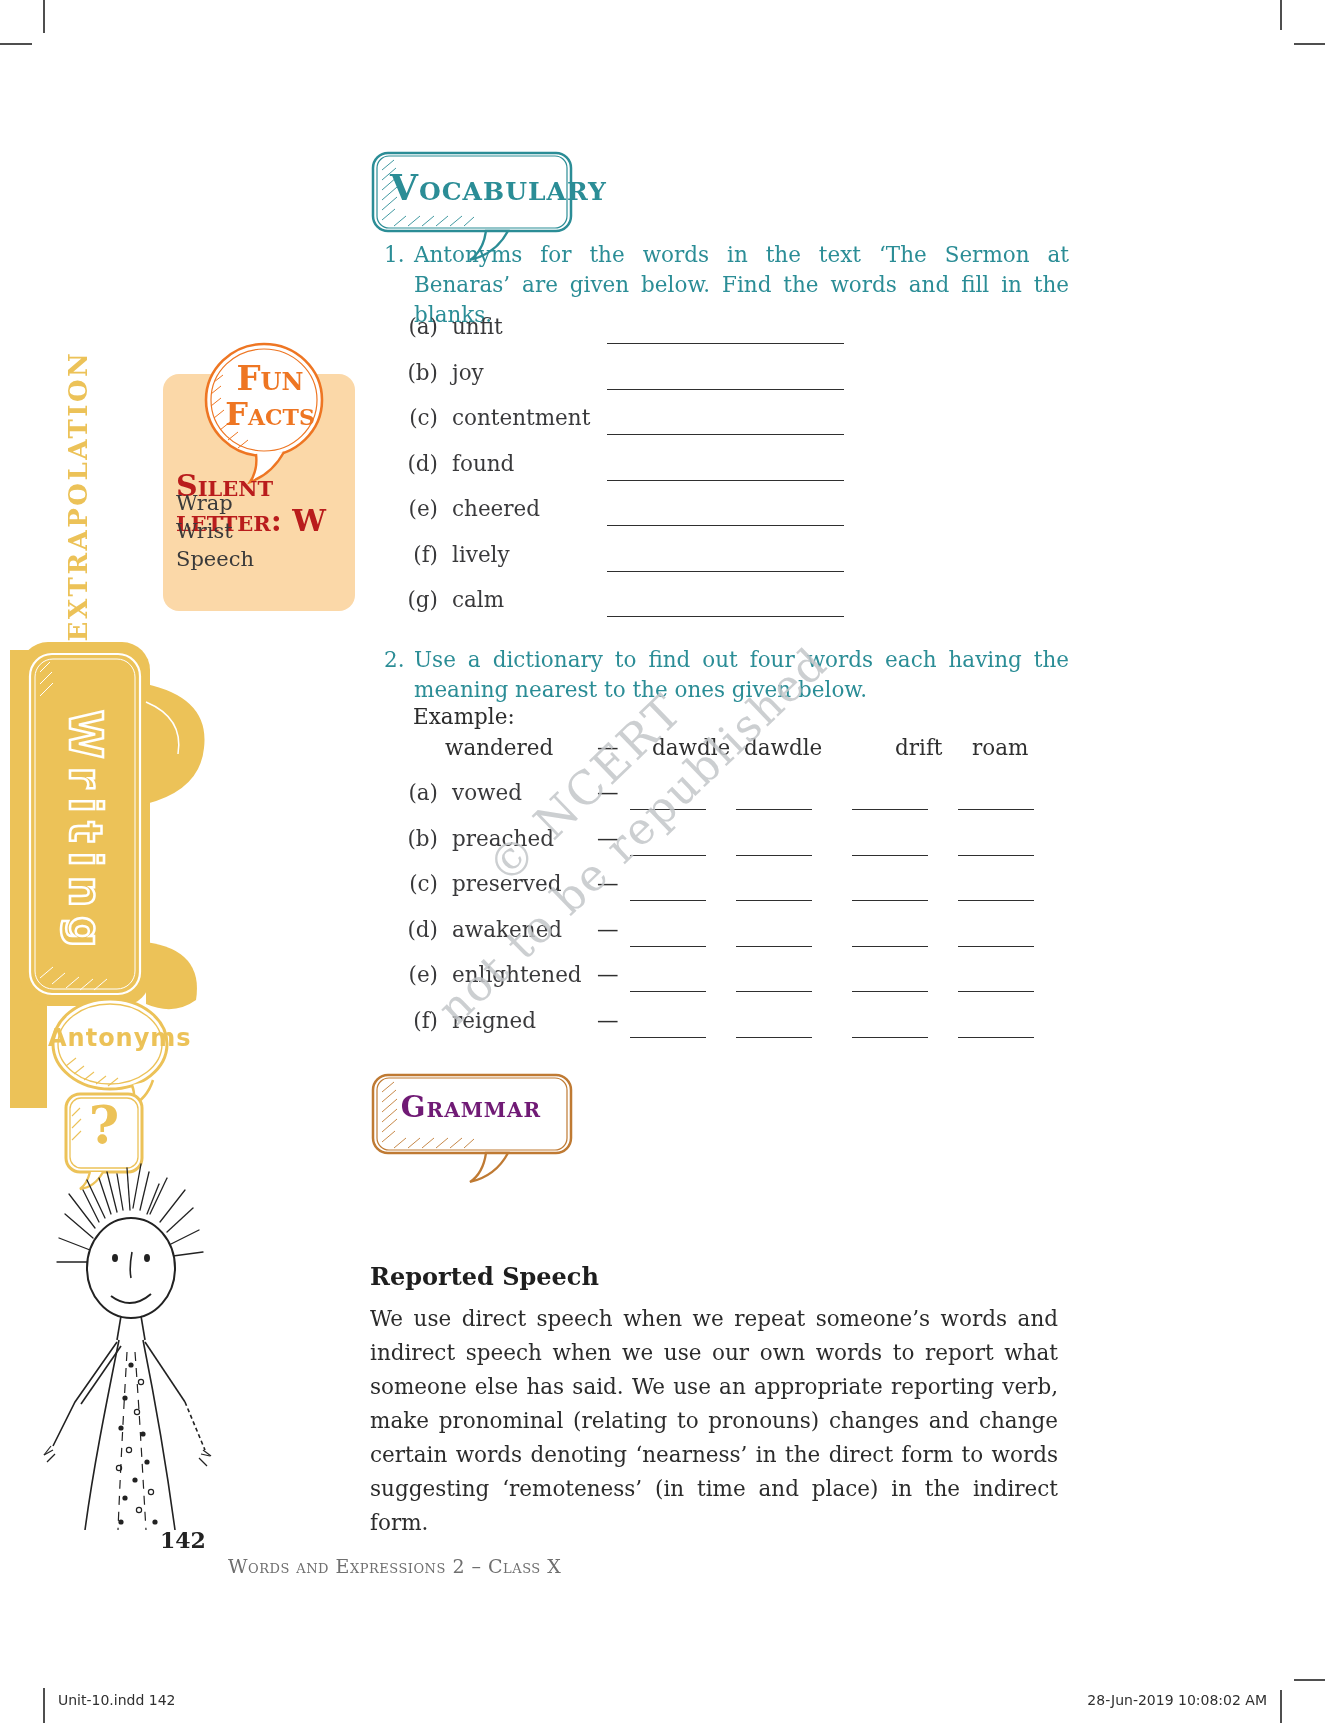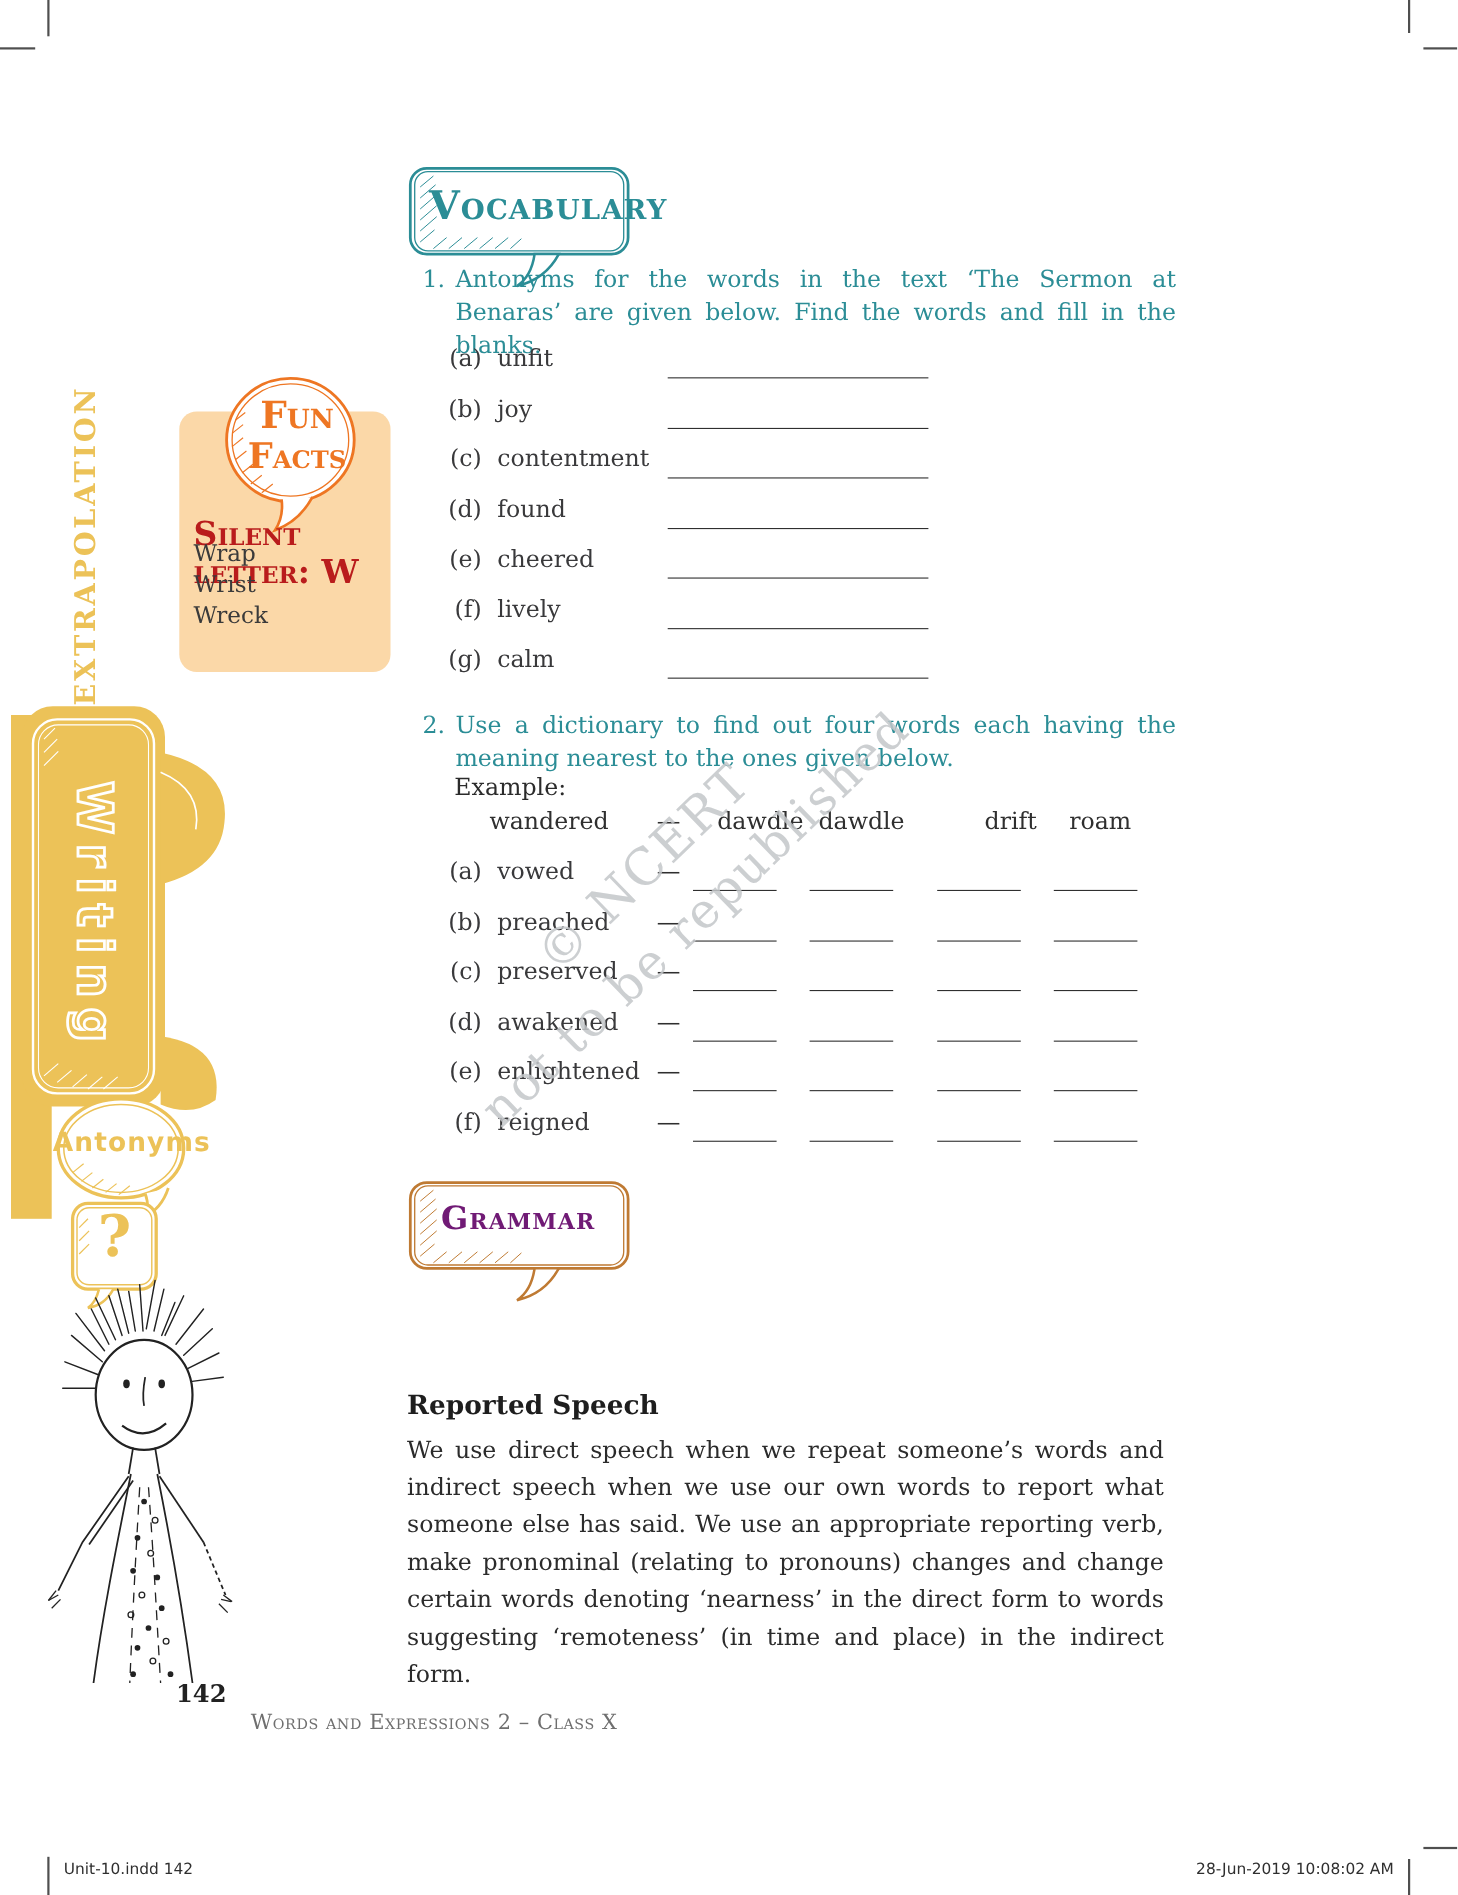--- a/index.html
+++ b/index.html
@@ -241,21 +241,21 @@
       <path d="M40 110 l10 -8"></path>
     </g>
   </svg>
   <div id="funfacts-title">
     <div class="l1">Fun</div>
     <div class="l2">Facts</div>
   </div>
   <div id="silent-heading">Silent letter: W</div>
   <div id="ffw1" class="ff-word">Wrap</div>
   <div id="ffw2" class="ff-word">Wrist</div>
-  <div id="ffw3" class="ff-word">Wreck</div>
+  <div id="ffw3" class="ff-word">Speech</div>
 
   <svg id="vocab-svg" width="215" height="122" viewBox="0 0 215 122">
     <rect x="5" y="7" width="198" height="78" rx="15" fill="#fff" stroke="#2b8d96" stroke-width="2.5"></rect>
     <rect x="9" y="10" width="190" height="72" rx="12" fill="none" stroke="#2b8d96" stroke-width="1.2"></rect>
     <path d="M118 85 C116 99 111 108 102 114 C119 110 132 100 140 85 Z" fill="#fff" stroke="#2b8d96" stroke-width="2.3"></path>
     <g stroke="#2b8d96" stroke-width="0.9">
       <path d="M14 24 l12 -10"></path>
         <path d="M14 34 l14 -12"></path>
         <path d="M14 44 l15 -13"></path>
       <path d="M14 54 l15 -13"></path>

